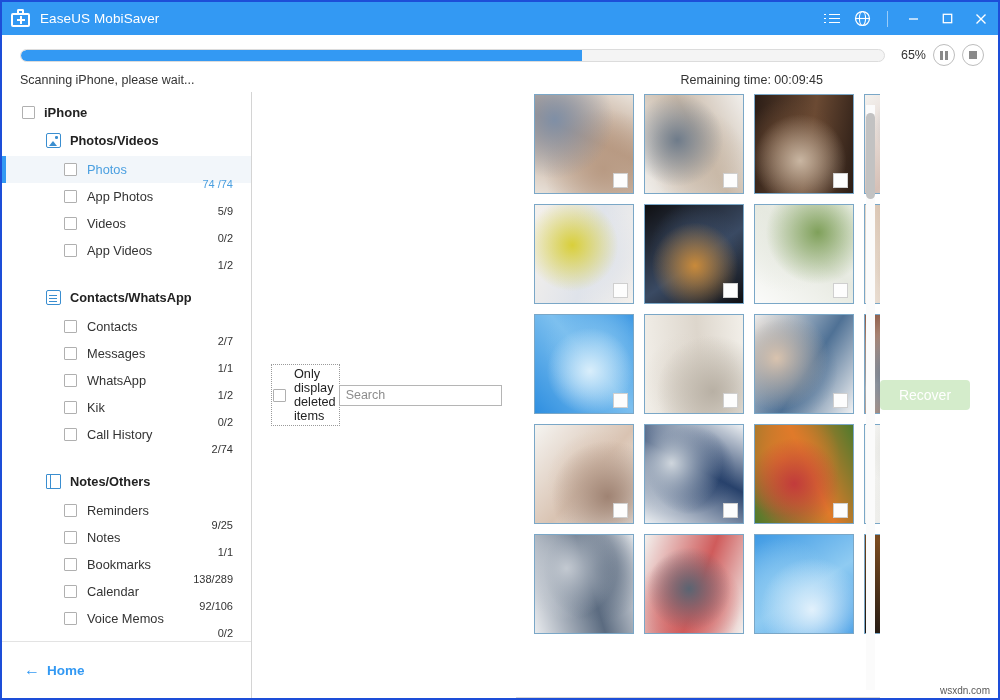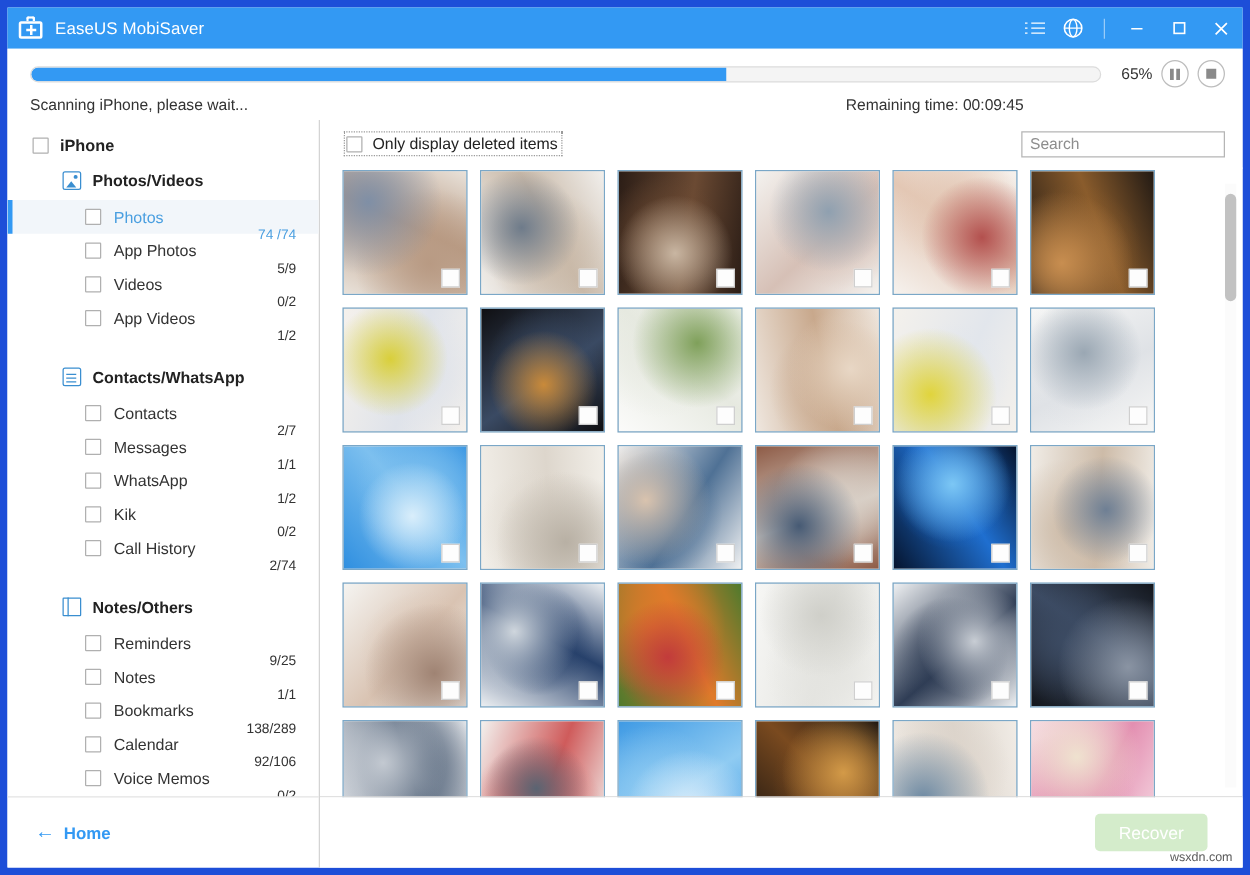--- a/index.html
+++ b/index.html
@@ -6,21 +6,21 @@
   html, body {
     width: 1000px; height: 700px;
     font-family: "Liberation Sans", sans-serif;
     background: #ffffff;
     overflow: hidden;
   }
   .app {
     width: 1000px; height: 700px;
     position: relative;
     display: flex; flex-direction: column;
-    border: 6px solid #1d4ed8;
+    border: 2px solid #1d4ed8;
     background: #fff;
   }
 
   
   .titlebar {
     height: 33px; flex: 0 0 33px;
     background: #3399f3;
     display: flex; align-items: center;
     padding: 0 0 0 9px;
     color: #fff;
@@ -154,21 +154,21 @@
   .spacer-gap { height: 18px; }
 
   .home-bar {
     flex: 0 0 57px; border-top: 1px solid #e3e3e3;
     display: flex; align-items: center; padding-left: 22px;
   }
   .home-link { display: flex; align-items: center; color: #3399f3; font-size: 13.5px; font-weight: bold; }
   .home-arrow { font-size: 16px; margin-right: 7px; font-weight: normal; }
 
   
-  .main { flex: 1 1 auto; display: flex; flex-direction: column; min-width: 0; background: #fff; }
+  .main { flex: 1 1 auto; display: flex; flex-direction: row; min-width: 0; background: #fff; }
   .main-toolbar {
     flex: 0 0 38px; display: flex; align-items: center;
     padding: 0 14px 0 20px;
   }
   .only-deleted { display: flex; align-items: center; outline: 1px dotted #9a9a9a; padding: 2px 3px 2px 1px; }
   .only-deleted .txt { font-size: 12.7px; color: #222; margin-left: 8px; }
   .tb-grow { flex: 1 1 auto; }
   .search-box {
     width: 163px; height: 21px;
     border: 1px solid #b5b5b5; background: #fff;

